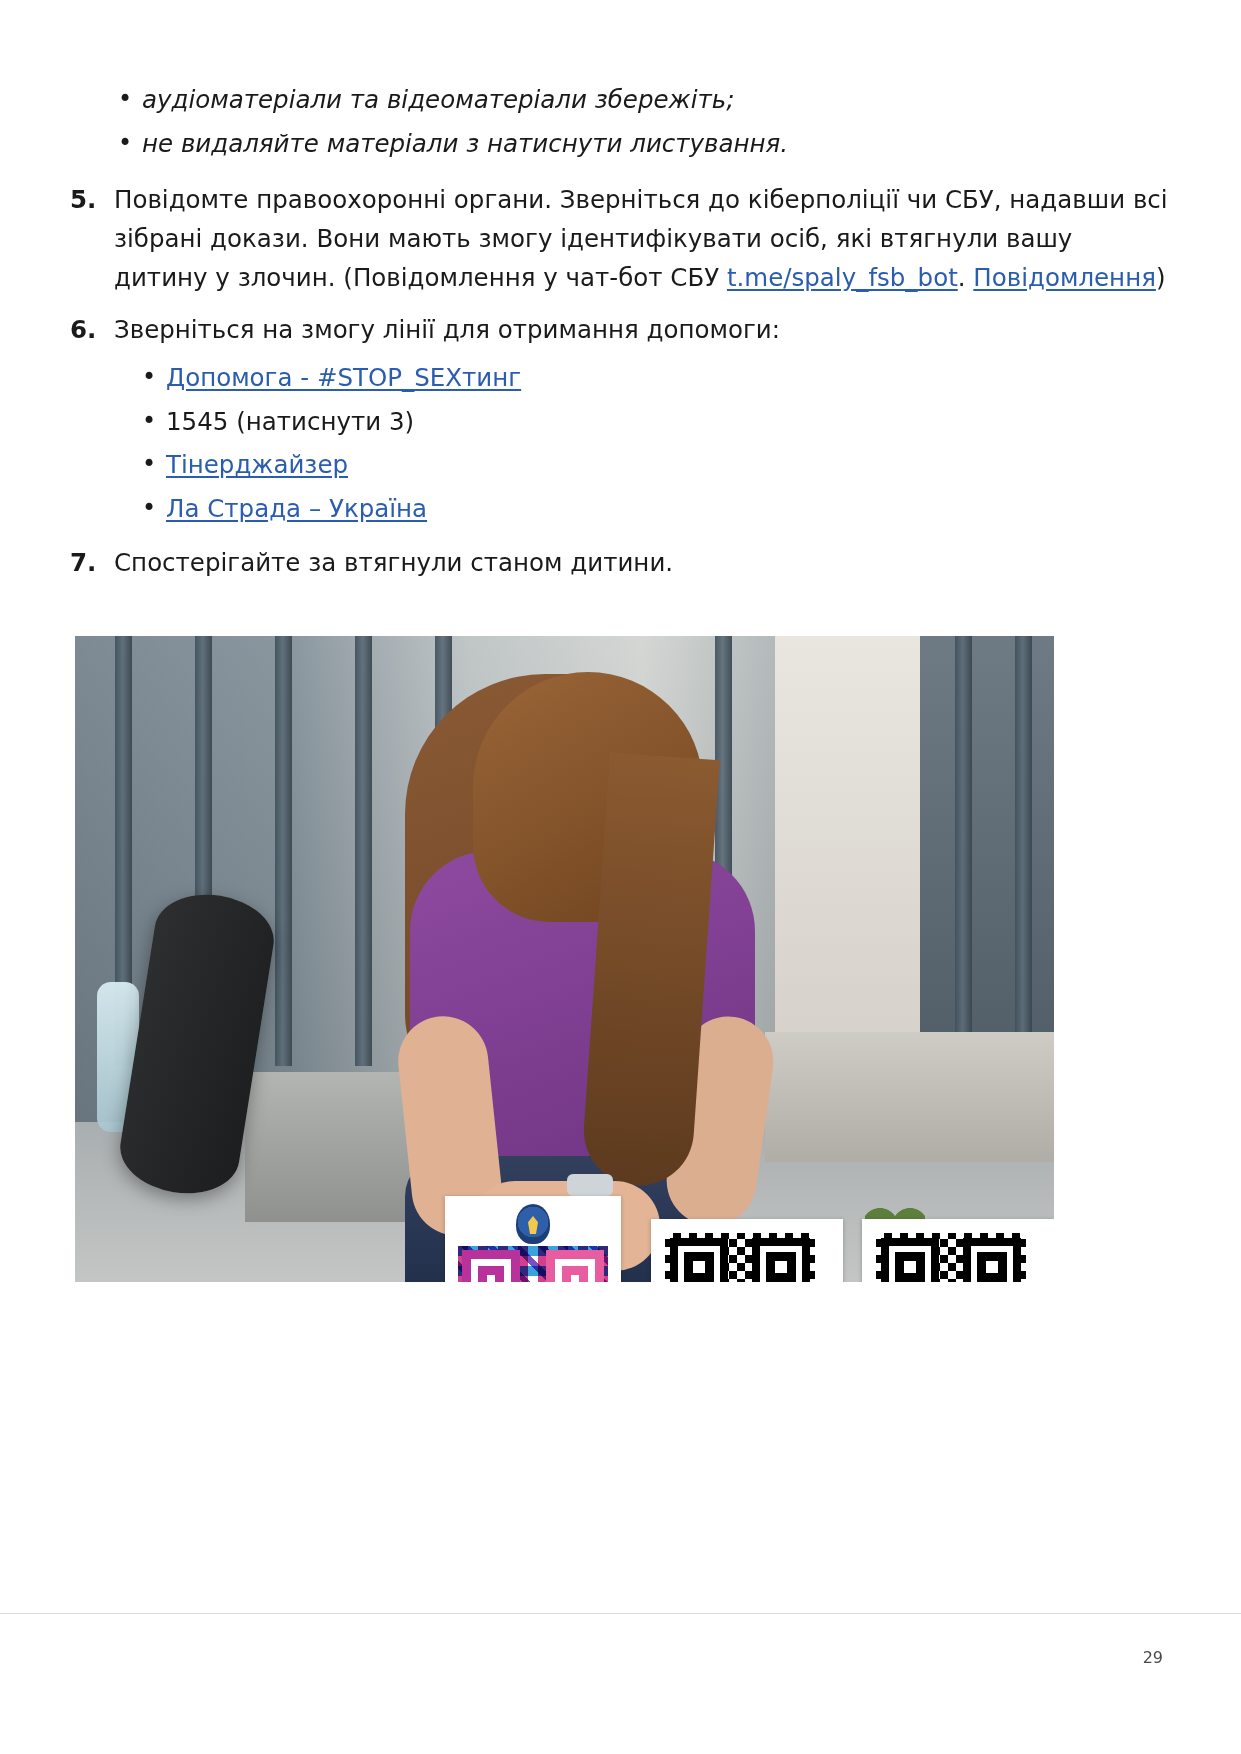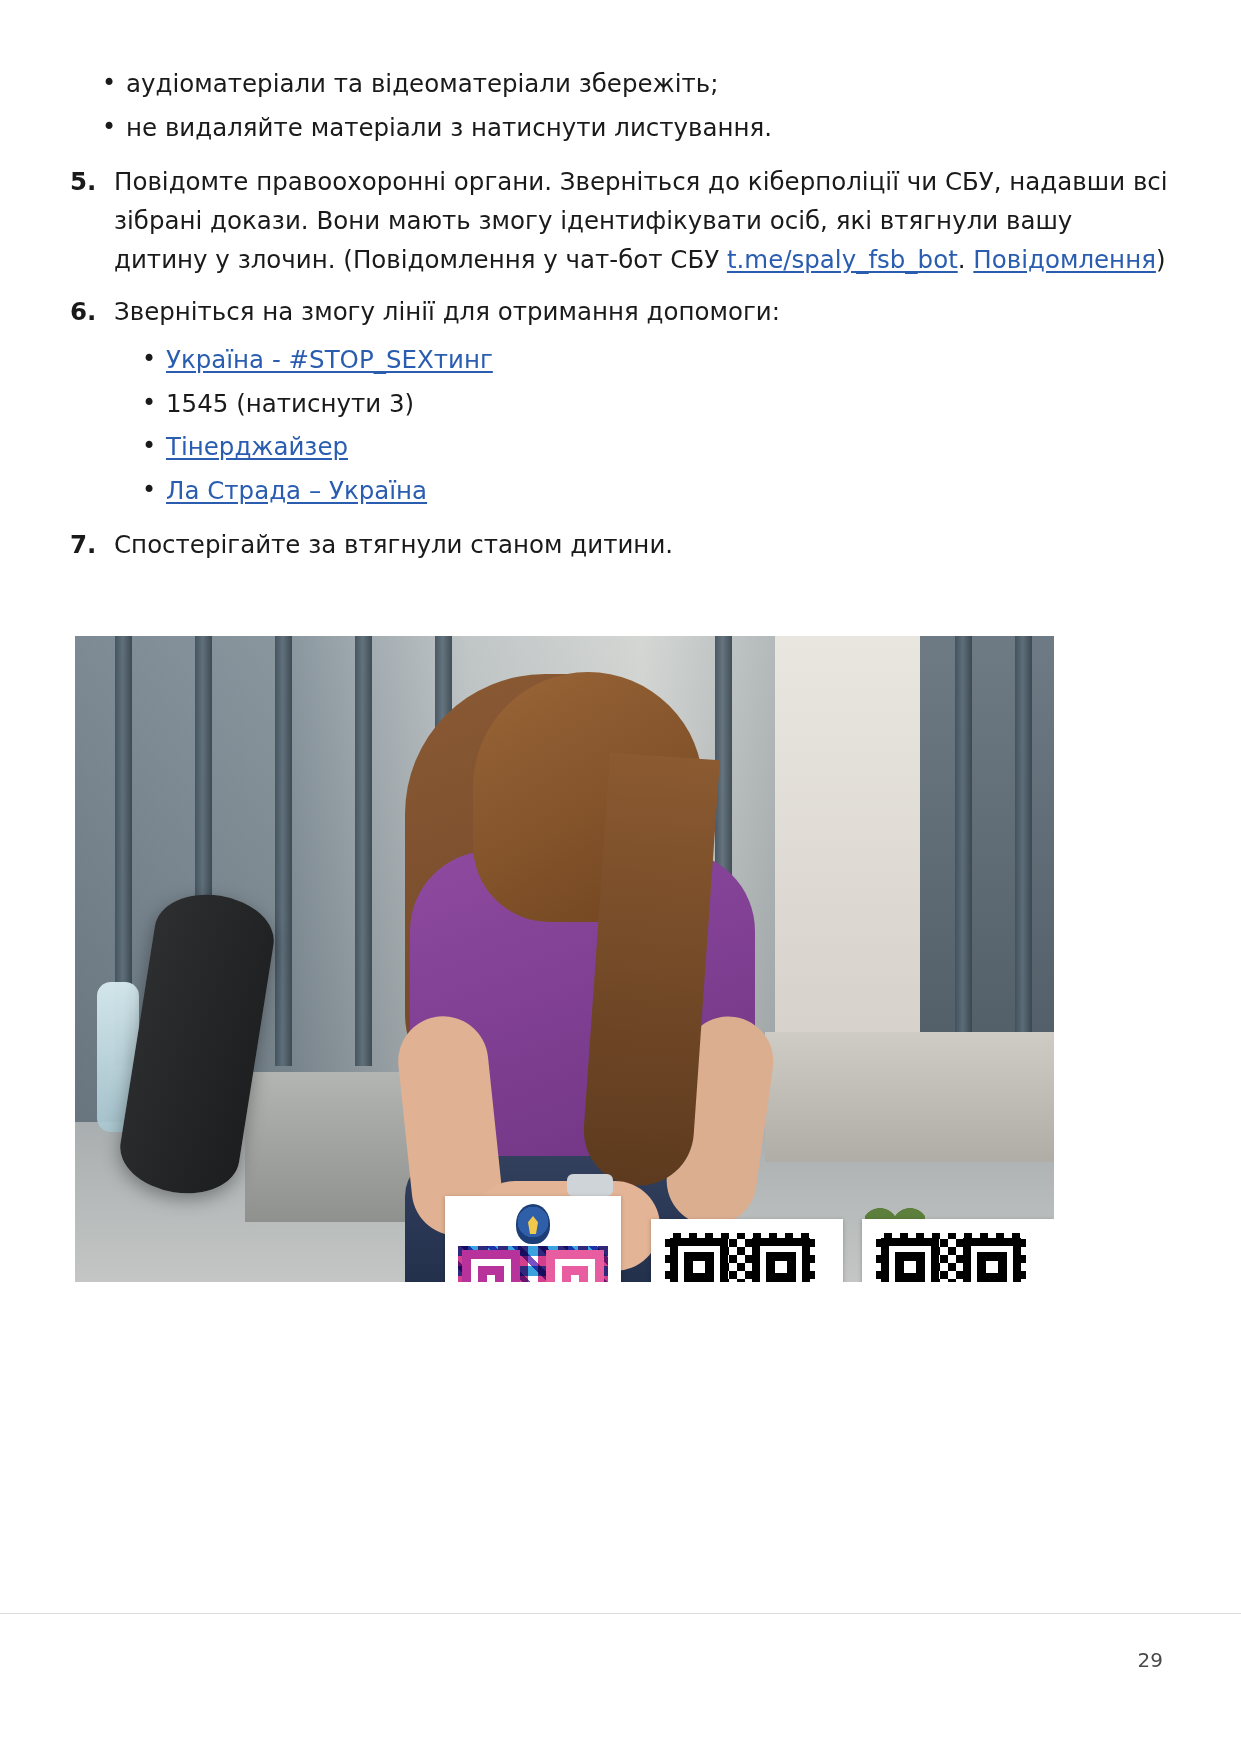--- a/index.html
+++ b/index.html
@@ -25,22 +25,23 @@
   .content {
     position: absolute;
     left: 70px;
     top: 62px;
     width: 1100px;
   }
 
   
   ul.bullets {
     list-style: none;
-    margin: 0;
+    margin: 16px;
     padding: 0;
+    font-style: italic;
   }
   ul.bullets > li {
     position: relative;
     padding-left: 56px;
     font-size: 24.5px;
     line-height: 1.78;
     color: #1a1a1a;
   }
   ul.bullets > li::before {
     content: "\2022";
@@ -338,21 +339,21 @@
   
   .footer-rule {
     position: absolute;
     left: 0; right: 0; top: 1613px;
     border-top: 1px solid #dcdcdc;
   }
   .page-number {
     position: absolute;
     right: 78px;
     top: 1648px;
-    font-size: 20px;
+    font-size: 16px;
     color: #4a4a4a;
   }
 </style>
 </head>
 <body>
 
 <div class="page">
 
   <div class="content">
 
@@ -365,21 +366,21 @@
 
       <li>
         <span class="num">5.</span>
         <span class="lead">Повідомте правоохоронні органи.</span><span> Зверніться до кіберполіції чи СБУ, надавши всі зібрані докази. Вони мають змогу ідентифікувати осіб, які втягнули вашу дитину у злочин. (Повідомлення у чат-бот СБУ </span><a class="doclink" href="#">t.me/spaly_fsb_bot</a><span>. </span><a class="doclink" href="#">Повідомлення</a><span>)</span>
       </li>
 
       <li>
         <span class="num">6.</span>
         <span class="lead">Зверніться на змогу лінії для отримання допомоги:</span>
         <ul class="sublist">
-          <li><a class="doclink" href="#">Україна - #STOP_SEXтинг</a></li>
+          <li><a class="doclink" href="#">Допомога - #STOP_SEXтинг</a></li>
           <li>1545 (натиснути 3)</li>
           <li><a class="doclink" href="#">Тінерджайзер</a></li>
           <li><a class="doclink" href="#">Ла Страда – Україна</a></li>
         </ul>
       </li>
 
       <li>
         <span class="num">7.</span>
         <span class="lead">Спостерігайте за втягнули станом дитини.</span>
       </li>

